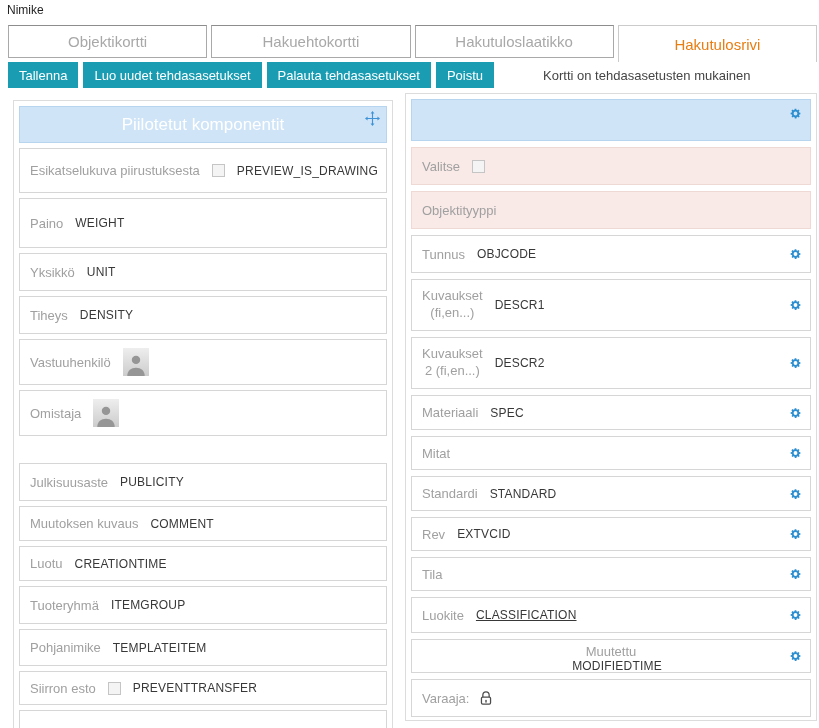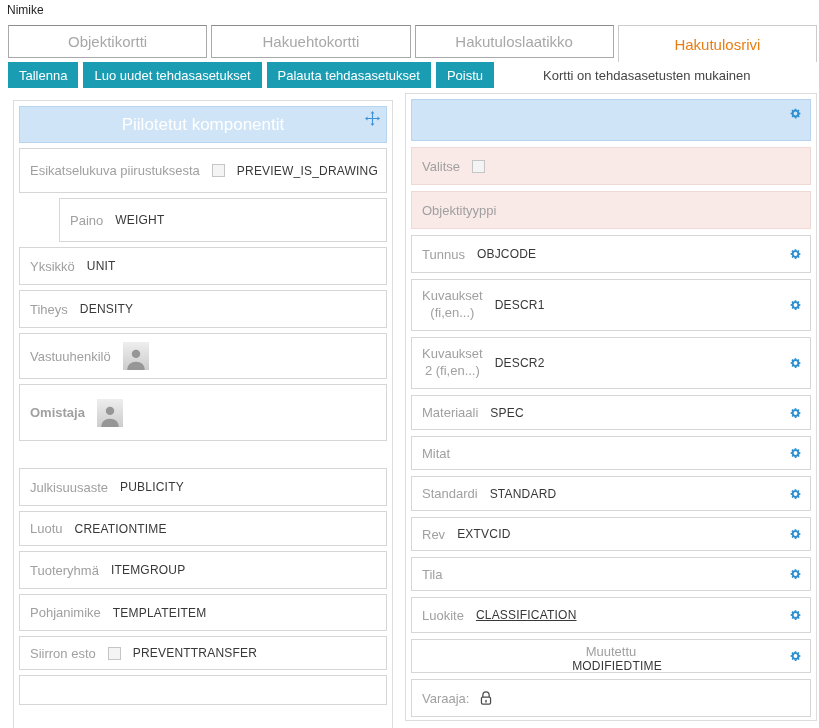--- a/index.html
+++ b/index.html
@@ -78,55 +78,59 @@
             <path d="M20 10l-3.4-2.6v5.2z"></path>
         </g>
       </svg>
     </span>
   </div>
 <div class="row" style="height: 45px;">
       <span class="label">Esikatselukuva piirustuksesta</span>
       <span class="checkbox"></span>
       <span class="value">PREVIEW_IS_DRAWING</span>
     </div>
-    <div class="row" style="height: 44px; margin-left: 40px;">
+    <div class="row" style="height: 50px;">
       <span class="label">Paino</span>
       <span class="value">WEIGHT</span>
     </div>
     <div class="row" style="height: 38px;">
       <span class="label">Yksikkö</span>
       <span class="value">UNIT</span>
     </div>
     <div class="row" style="height: 38px;">
       <span class="label">Tiheys</span>
       <span class="value">DENSITY</span>
     </div>
     <div class="row" style="height: 46px;">
       <span class="label">Vastuuhenkilö</span>
       <span class="avatar">
         <svg width="22" height="24" viewBox="0 0 24 26">
           <circle cx="12" cy="8.5" r="4.6" fill="#969696"></circle>
           <path d="M2.5 26c0-6 4.2-9 9.5-9s9.5 3 9.5 9z" fill="#969696"></path>
         </svg>
       </span>
     </div>
-    <div class="row" style="height: 57px; font-weight: bold;">
+    <div class="row" style="height: 46px;">
       <span class="label">Omistaja</span>
       <span class="avatar">
         <svg width="22" height="24" viewBox="0 0 24 26">
           <circle cx="12" cy="8.5" r="4.6" fill="#969696"></circle>
           <path d="M2.5 26c0-6 4.2-9 9.5-9s9.5 3 9.5 9z" fill="#969696"></path>
         </svg>
       </span>
     </div>
     <div class="row" style="height: 38px; margin-top: 22px;">
       <span class="label">Julkisuusaste</span>
       <span class="value">PUBLICITY</span>
     </div>
     <div class="row" style="height: 35px;">
+      <span class="label">Muutoksen kuvaus</span>
+      <span class="value">COMMENT</span>
+    </div>
+    <div class="row" style="height: 35px;">
       <span class="label">Luotu</span>
       <span class="value">CREATIONTIME</span>
     </div>
     <div class="row" style="height: 38px;">
       <span class="label">Tuoteryhmä</span>
       <span class="value">ITEMGROUP</span>
     </div>
     <div class="row" style="height: 37px;">
       <span class="label">Pohjanimike</span>
       <span class="value">TEMPLATEITEM</span>

